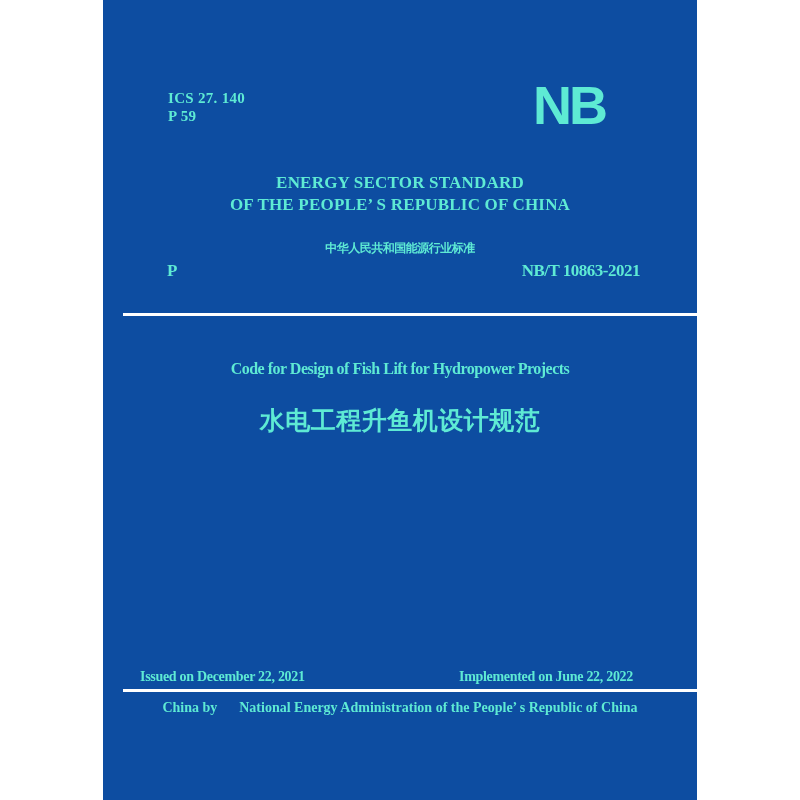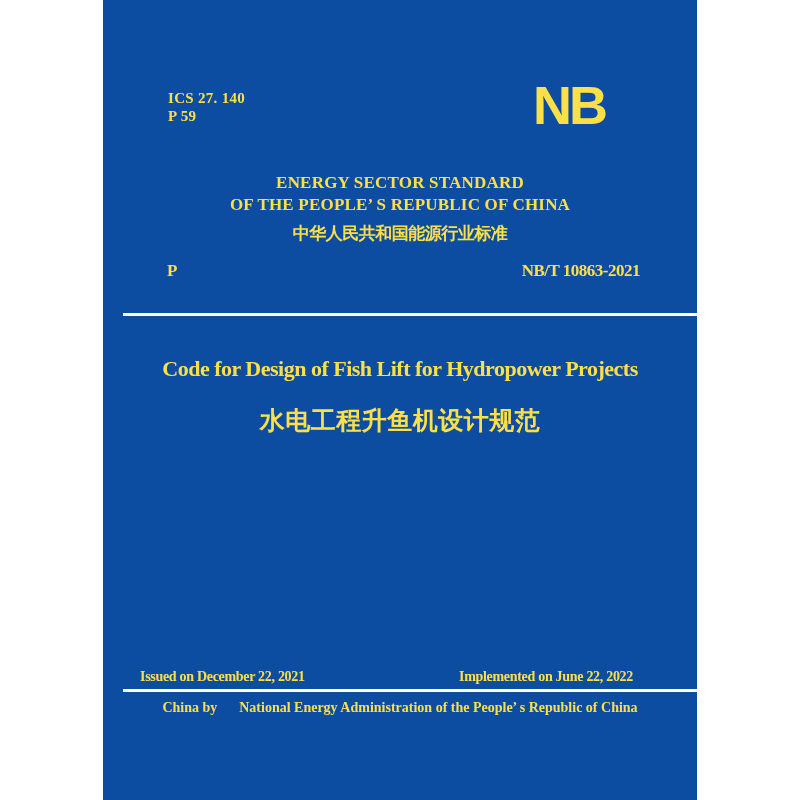--- a/index.html
+++ b/index.html
@@ -3,50 +3,50 @@
 <meta charset="utf-8">
 <style>
   html,body{margin:0;padding:0;}
   body{
     width:800px;height:800px;position:relative;
     background:#ffffff;
     font-family:"Liberation Serif", serif;
   }
   .cover{
     position:absolute;left:103px;top:0;width:594px;height:800px;
-    background:#0d4da1;color:#fde047;font-weight:bold;overflow:hidden;
+    background:#0d4da1;color:#5eead4;font-weight:bold;overflow:hidden;
   }
   
   .ics-block{
     position:absolute;left:65px;top:89px;
     font-size:15px;line-height:18px;letter-spacing:0.3px;
   }
   
   .nb-logo{
     position:absolute;left:430px;top:64px;
     font-family:"Liberation Sans", sans-serif;font-weight:bold;
     font-size:54px;line-height:82px;letter-spacing:-3px;
   }
   
   .std-name{position:absolute;left:0;width:100%;top:172px;text-align:center;}
   .std-name .en{font-size:17px;line-height:22px;letter-spacing:0.2px;}
   .std-name .zh{
     font-family:"Liberation Sans", sans-serif;
-    font-size:17px;line-height:24px;letter-spacing:-0.5px;margin-top:6px;font-weight:bold;
+    font-size:12px;line-height:24px;letter-spacing:-0.5px;margin-top:20px;font-weight:bold;
   }
   
   .category-mark{position:absolute;left:64px;top:261px;font-size:17px;line-height:20px;}
   .standard-number{position:absolute;right:57px;top:261px;font-size:17px;line-height:20px;letter-spacing:-0.5px;}
   
   .rule{position:absolute;left:20px;right:0;height:3px;background:#ffffff;}
   .rule-header{top:313px;}
   .rule-footer{top:689px;}
   
   .titles{position:absolute;left:0;width:100%;top:355px;text-align:center;}
-  .title-en{font-size:22px;line-height:27px;letter-spacing:-0.5px;text-align:center;}
+  .title-en{font-size:16px;line-height:27px;letter-spacing:-0.5px;text-align:center;}
   .title-zh{font-size:25px;line-height:34px;letter-spacing:0.5px;margin-top:22px;}
   
   .dates{
     position:absolute;left:0;right:0;top:668px;
     display:flex;justify-content:space-between;
     padding:0 64px 0 37px;box-sizing:border-box;
     font-size:14px;line-height:18px;letter-spacing:-0.3px;
   }
   .issuer-row{
     position:absolute;left:0;right:0;top:699px;

